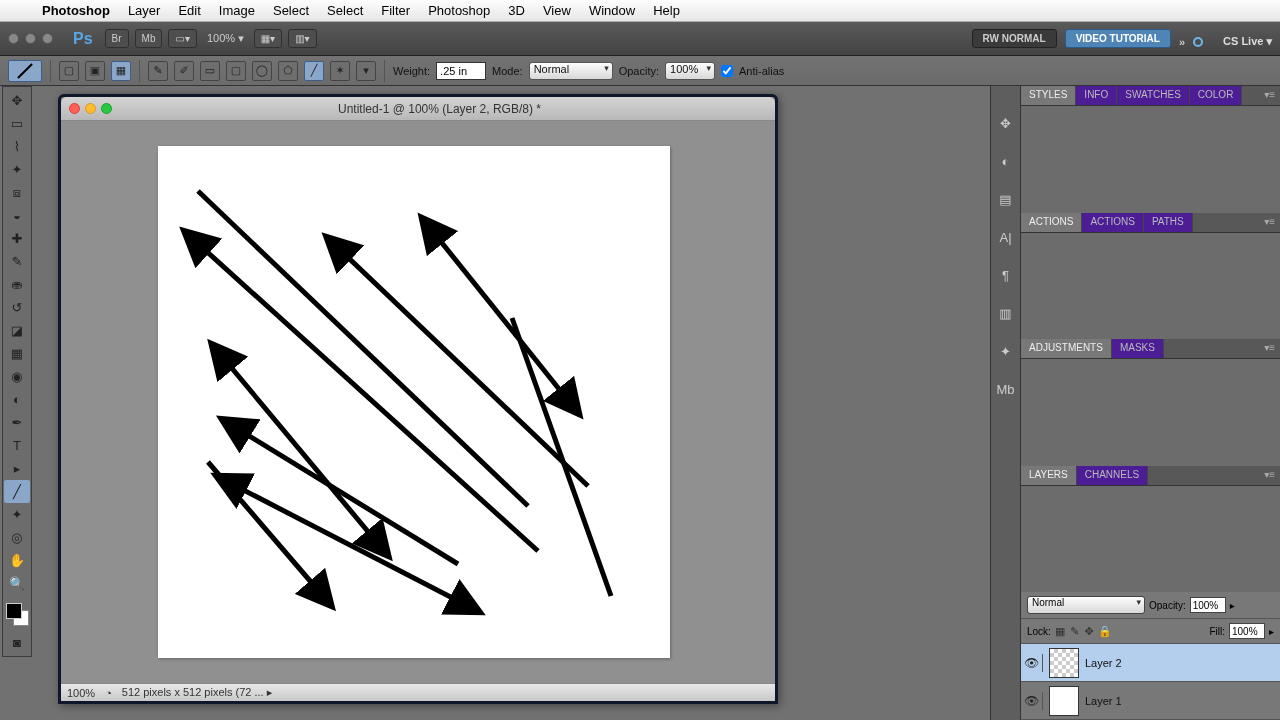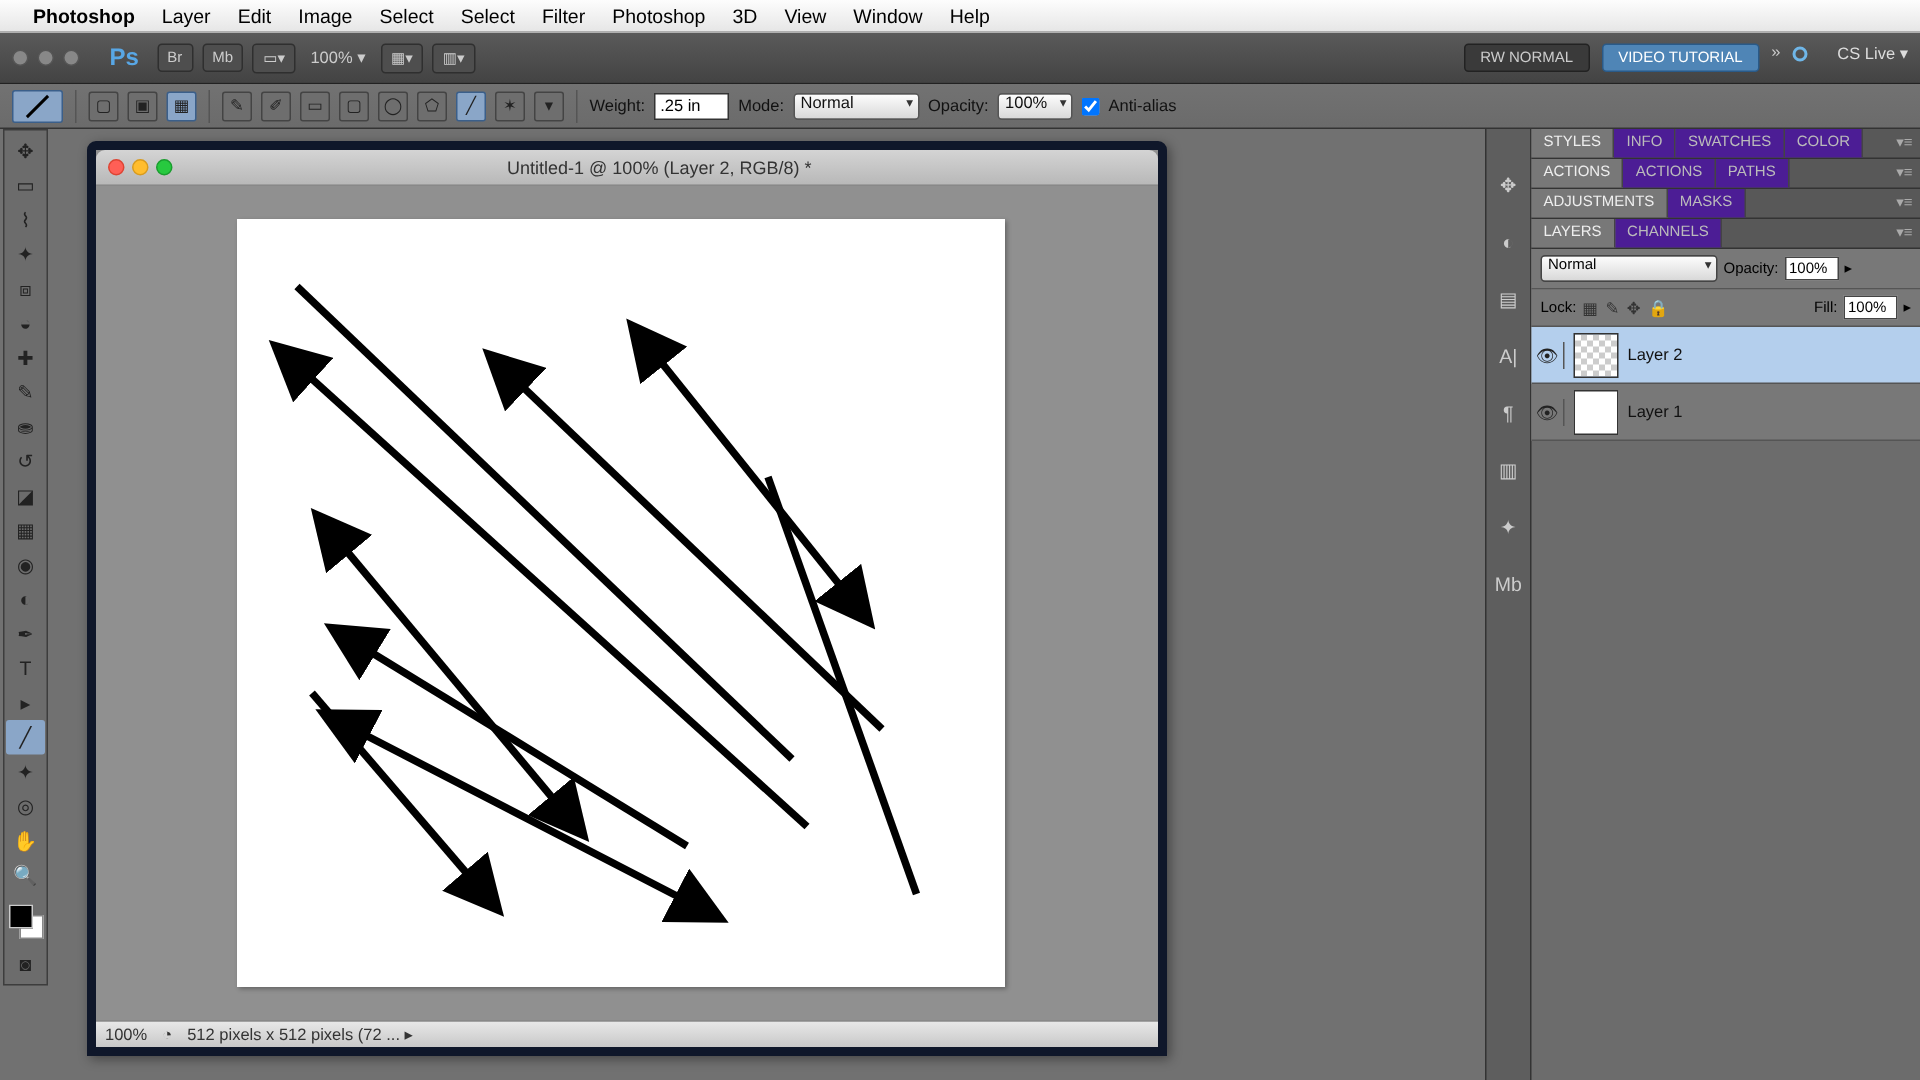--- a/index.html
+++ b/index.html
@@ -1,30 +1,30 @@
 <!DOCTYPE html>
 <html><head>
 <meta charset="utf-8">
 <style>
 * { box-sizing: border-box; margin: 0; padding: 0; font-family: "Lucida Grande", "Helvetica Neue", sans-serif; }
 body { width: 1280px; height: 720px; background: #717171; overflow: hidden; font-size: 11px; }
 
 
-.mac-menubar { height: 22px; background: linear-gradient(#fdfdfd,#e6e6e6); display: flex; align-items: center; padding: 0 4px; gap: 18px; font-size: 13px; border-bottom: 1px solid #b0b0b0; }
+.mac-menubar { height: 22px; background: linear-gradient(#fdfdfd,#e6e6e6); display: flex; align-items: center; padding: 0 24px; gap: 18px; font-size: 13px; border-bottom: 1px solid #b0b0b0; }
 .apple-logo { font-size: 15px; }
 .mac-menubar .app-name { font-weight: bold; }
 
 
 .app-bar { height: 34px; background: linear-gradient(#5a5a5a,#434343); display: flex; align-items: center; padding: 0 8px; gap: 6px; color: #ddd; border-bottom: 1px solid #222; position: relative; }
 .traffic-lights { display: flex; gap: 6px; margin-right: 8px; }
 .tl { width: 11px; height: 11px; border-radius: 50%; background: #888; border: 1px solid #555; }
 .app-bar .ps-icon { color: #58a7e6; font-weight: bold; font-size: 16px; margin: 0 6px; text-align: right; }
 .app-bar .btn { background: #4e4e4e; border: 1px solid #2f2f2f; border-radius: 3px; padding: 3px 6px; font-size: 10px; color: #ccc; }
 .app-bar .zoom { color: #ccc; font-size: 11px; margin: 0 4px; }
-.app-bar .right { position: absolute; right: 8px; display: flex; align-items: flex-start; gap: 8px; }
+.app-bar .right { position: absolute; right: 8px; display: flex; align-items: flex-end; gap: 8px; font-weight: bold; }
 .pill { background: #3a3a3a; border: 1px solid #222; border-radius: 3px; padding: 3px 10px; font-size: 10px; color: #ccc; }
 .pill.blue { background: #4f85b6; color: #fff; border-color: #2a5a88; }
 .cs-live { color: #ddd; display: flex; align-items: center; gap: 20px; }
 .cs-dot { width: 10px; height: 10px; border: 2px solid #6fb6e8; border-radius: 50%; }
 
 
 .options-bar { height: 30px; background: linear-gradient(#727272,#6b6b6b); display: flex; align-items: center; padding: 0 8px; gap: 6px; color: #111; border-bottom: 1px solid #333; font-size: 11px; }
 .opt-btn { width: 20px; height: 20px; background: #6e6e6e; border: 1px solid #444; border-radius: 2px; display: flex; align-items: center; justify-content: center; color: #222; }
 .opt-btn.sel { background: #8aa6c8; border-color: #3b5f8a; }
 .opt-sep { width: 1px; height: 22px; background: #555; margin: 0 2px; }
@@ -40,37 +40,37 @@
 
 
 .toolbox { position: absolute; left: 2px; top: 0; width: 30px; background: #6c6c6c; border: 1px solid #3d3d3d; display: flex; flex-direction: column; padding: 2px 0; }
 .toolbox .tool { width: 26px; height: 23px; margin: 0 auto; display: flex; align-items: center; justify-content: center; color: #222; font-size: 13px; cursor: pointer; position: relative; }
 .toolbox .tool.active { background: #8aa6c8; border-radius: 2px; }
 .toolbox .colors { margin-top: 8px; height: 28px; position: relative; }
 .fg-color { position: absolute; left: 3px; top: 0; width: 16px; height: 16px; background: #000; border: 1px solid #ccc; }
 .bg-color { position: absolute; left: 10px; top: 7px; width: 16px; height: 16px; background: #fff; border: 1px solid #888; }
 
 
-.doc-window { position: absolute; left: 58px; top: 8px; width: 720px; height: 610px; background: #909090; border: 6px solid #0f172a; border-radius: 6px 6px 0 0; box-shadow: 2px 2px 8px rgba(0,0,0,.4); }
+.doc-window { position: absolute; left: 58px; top: 8px; width: 720px; height: 610px; background: #909090; border: 3px solid #0f172a; border-radius: 6px 6px 0 0; box-shadow: 2px 2px 8px rgba(0,0,0,.4); }
 .doc-titlebar { height: 24px; background: linear-gradient(#d4d4d4,#b8b8b8); border-radius: 6px 6px 0 0; display: flex; align-items: center; padding: 0 8px; font-size: 12px; color: #333; border-bottom: 1px solid #888; }
 .doc-tl { display: flex; gap: 5px; }
 .doc-tl .c { width: 11px; height: 11px; border-radius: 50%; }
 .c.red { background: #ff5f56; border: 1px solid #d43; }
 .c.yel { background: #ffbd2e; border: 1px solid #d89b1e; }
 .c.grn { background: #27c93f; border: 1px solid #1a9d2e; }
 .doc-title { flex: 1; text-align: center; }
 .canvas-area { position: absolute; top: 24px; bottom: 18px; left: 4px; right: 12px; background: #909090; display: flex; align-items: center; justify-content: center; }
 .canvas { width: 512px; height: 512px; background: #fff; box-shadow: 1px 1px 3px rgba(0,0,0,.3); }
 .status-bar { position: absolute; bottom: 0; left: 0; right: 0; height: 18px; background: linear-gradient(#e8e8e8,#c8c8c8); display: flex; align-items: center; padding: 0 6px; font-size: 11px; gap: 10px; color: #333; border-top: 1px solid #888; }
 
 
 .right-dock { position: absolute; right: 0; top: 0; width: 290px; bottom: 0; display: flex; }
 .collapsed-col { width: 30px; background: #5e5e5e; border-left: 1px solid #333; display: flex; flex-direction: column; align-items: center; gap: 16px; padding-top: 26px; }
 .collapsed-col .ci { width: 22px; height: 22px; display: flex; align-items: center; justify-content: center; color: #ccc; font-size: 13px; }
-.panels-col { flex: 1; background: #6c6c6c; border-left: 1px solid #333; display: flex; flex-direction: column; font-size: 10px; }
+.panels-col { flex: 1; background: #6c6c6c; border-left: 1px solid #333; display: flex; flex-direction: column; font-size: 10px; justify-content: space-between; }
 .tab-row { display: flex; background: #585858; height: 20px; align-items: stretch; border-bottom: 1px solid #333; }
 .tab { padding: 3px 8px; color: #bbb; border-right: 1px solid #444; cursor: pointer; background: #4c1d95; font-size: 10px; }
 .tab.active { background: #787878; color: #eee; }
 .tab-row .flyout { margin-left: auto; padding: 3px 5px; color: #aaa; }
 .panel-body { background: #787878; }
 
 .layers-panel .ctrl-row { display: flex; align-items: center; padding: 4px 6px; gap: 4px; background: #787878; font-size: 10px; border-bottom: 1px solid #555; }
 .blend-select { flex: 0 0 118px; height: 18px; background: linear-gradient(#fdfdfd,#d8d8d8); border: 1px solid #444; border-radius: 3px; font-size: 10px; padding: 0 4px; position: relative; }
 .small-input { width: 36px; height: 16px; background: #fff; border: 1px solid #444; font-size: 10px; padding: 0 2px; }
 .lock-icons { display: flex; gap: 5px; font-size: 11px; color: #333; }

